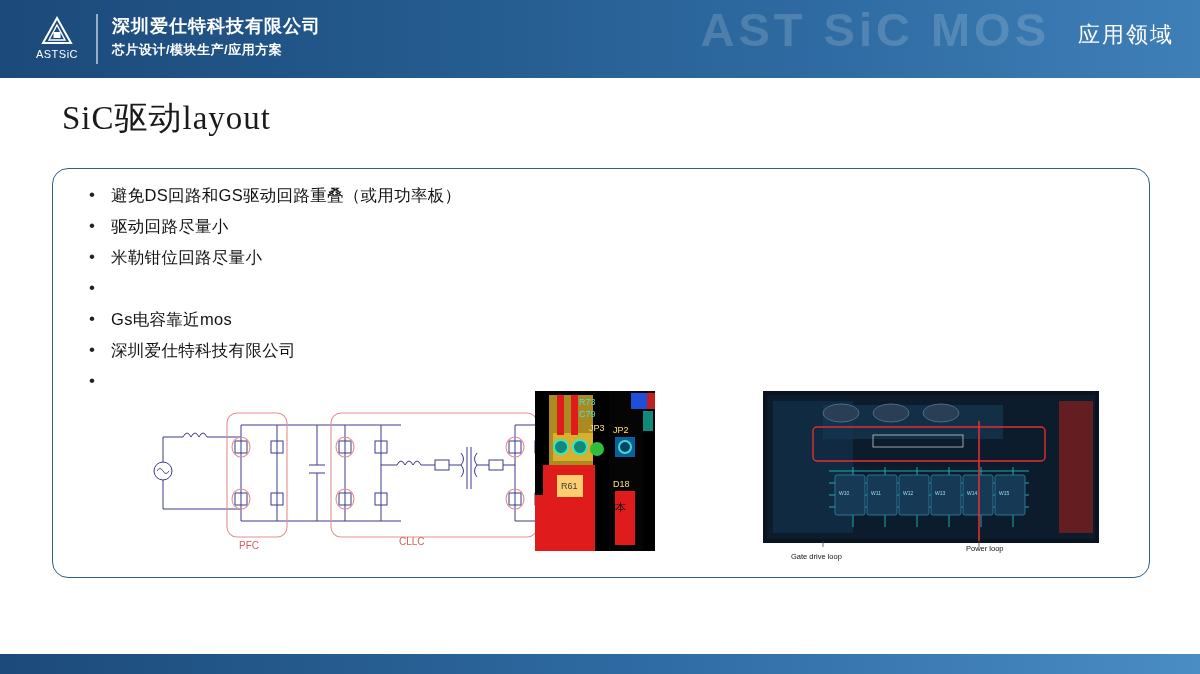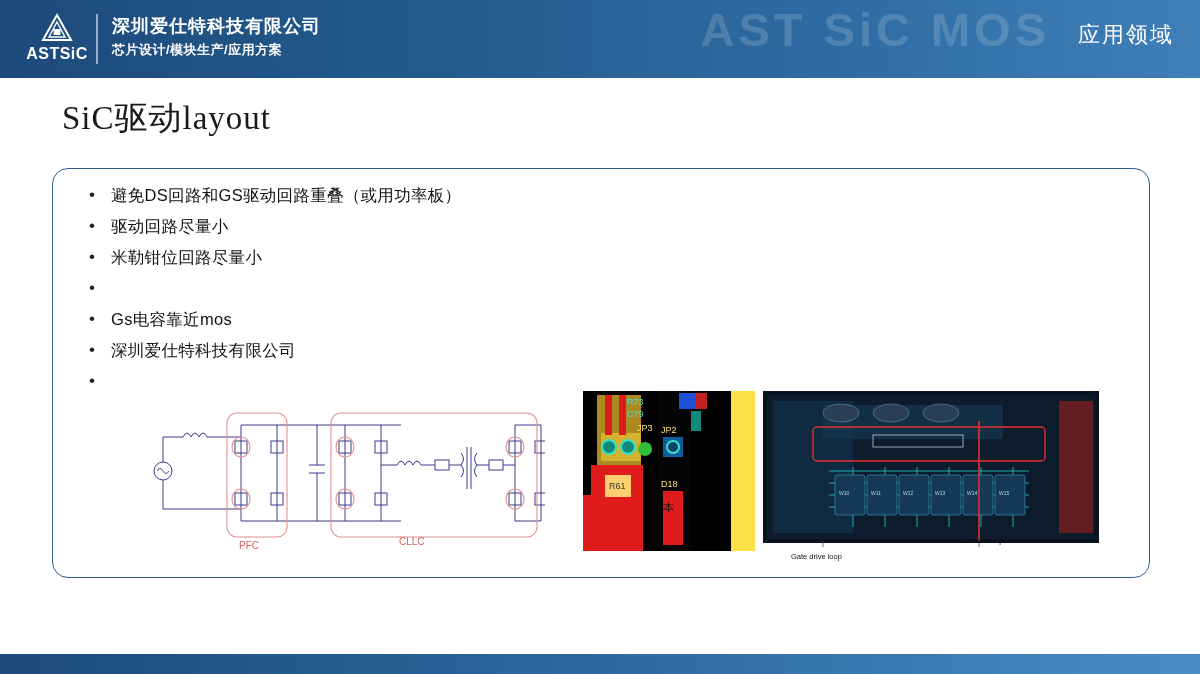--- a/index.html
+++ b/index.html
@@ -44,24 +44,24 @@
     flex-direction: column;
     align-items: center;
     justify-content: center;
   }
   .logo-mark {
     width: 32px; height: 30px;
     position: relative;
   }
   .logo-text {
     color: #ffffff;
-    font-size: 16px;
+    font-size: 11px;
     letter-spacing: 0.5px;
     margin-top: 2px;
-    font-weight: bold;
+    font-weight: normal;
   }
   .header-divider {
     position: absolute;
     left: 96px; top: 14px;
     width: 2px; height: 50px;
     background: rgba(255,255,255,0.55);
   }
   .company-block {
     position: absolute;
     left: 112px; top: 14px;
@@ -157,23 +157,23 @@
     left: 96px;
     top: 0px;
     width: 396px;
     height: 160px;
   }
   .fig-schematic svg { display:block; }
 
   
   .fig-pcb {
     position: absolute;
-    left: 530px;
+    left: 482px;
     top: -6px;
-    width: 172px;
+    width: 120px;
     height: 160px;
     background: #fde047;
     overflow: hidden;
   }
   
   .fig-board {
     position: absolute;
     left: 710px;
     top: -6px;
     width: 336px;
@@ -185,21 +185,21 @@
   .caption-row {
     position: absolute;
     bottom: 2px;
     left: 0;
     width: 100%;
     height: 14px;
     color: #111;
     font-size: 7.5px;
   }
   .caption-gate { position: absolute; left: 28px; bottom: 0; }
-  .caption-power { position: absolute; left: 158px; bottom: 16px; padding-left: 45px; }
+  .caption-power { position: absolute; left: 158px; bottom: 8px; padding-left: 45px; }
 
   
   .footer-bar {
     position: absolute;
     left: 0;
     bottom: 0;
     width: 1200px;
     height: 20px;
     background: linear-gradient(90deg, #1c4a7a 0%, #2f6ca3 55%, #4a8cc4 100%);
   }

